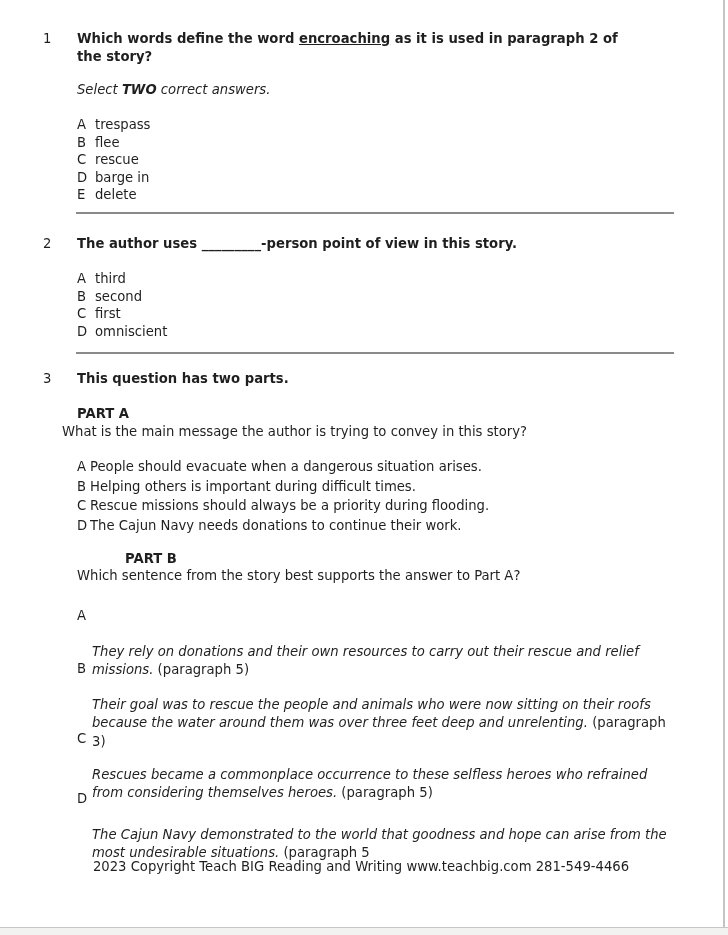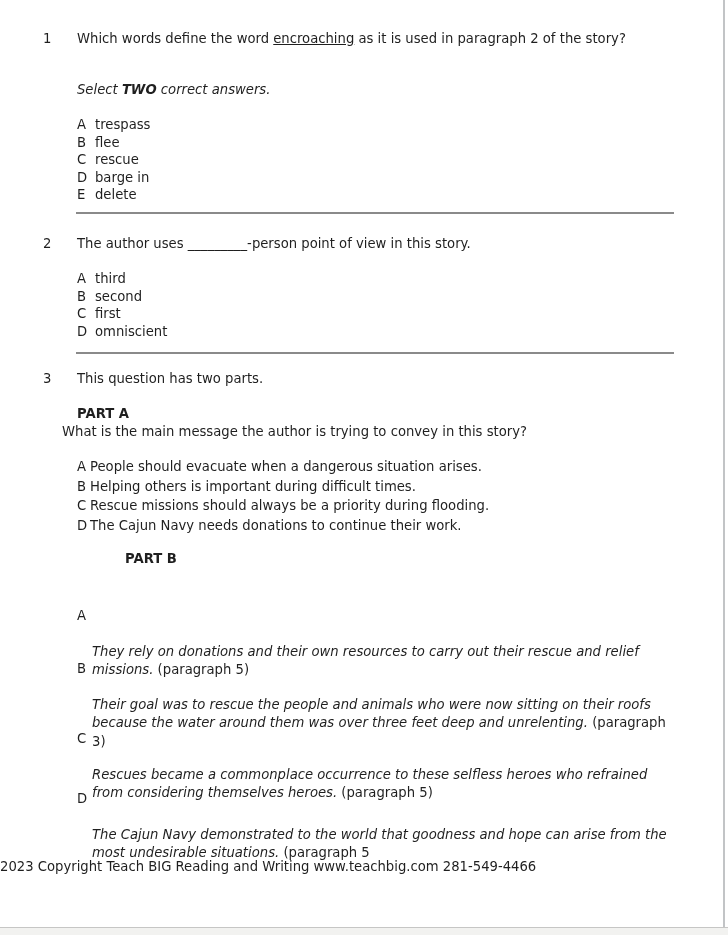--- a/index.html
+++ b/index.html
@@ -9,21 +9,21 @@
     height: 935px;
     background: #ffffff;
     font-family: "DejaVu Sans", "Liberation Sans", sans-serif;
     font-size: 13.2px;
     color: #1f1f1f;
     overflow: hidden;
   }
   .block { position: absolute; line-height: 18px; }
   .qrow { display: flex; }
   .qnum { width: 34px; flex: 0 0 34px; }
-  .qtext { width: 565px; }
+  .qtext { width: 565px; font-weight: bold; }
   .u { text-decoration: underline; }
   b, .bold { font-weight: bold; }
   .opts { line-height: 17.5px; }
   .opt { display: flex; }
   .letter-wide { width: 18px; flex: 0 0 18px; }
   .letter-narrow { width: 13px; flex: 0 0 13px; }
   .letter-quote { width: 15px; flex: 0 0 15px; }
   .optsA { line-height: 19.6px; }
   .quote-opt { line-height: 18.3px; }
   .quote-text { width: 575px; margin-top: 36px; }
@@ -32,20 +32,21 @@
     position: absolute;
     left: 76px;
     width: 598px;
     height: 1.5px;
     background: #8a8a8a;
   }
   .footer {
     position: absolute;
     left: 0;
     width: 722px;
+    text-align: center;
     line-height: 18px;
   }
   .page-right-edge {
     position: absolute;
     top: 0;
     right: 3px;
     width: 2px;
     height: 928px;
     background: #c2c4c6;
   }
@@ -144,20 +145,21 @@
       <span class="letter-narrow">C</span>
       <span>Rescue missions should always be a priority during flooding.</span>
     </div>
     <div class="opt">
       <span class="letter-narrow">D</span>
       <span>The Cajun Navy needs donations to continue their work.</span>
     </div>
   </section>
 
   <section class="block bold" style="top:550px; left:77px;margin-left:48px;">PART B</section>
+  <section class="block" style="top:567px; left:77px;">Which sentence from the story best supports the answer to Part A?</section>
 
   <section class="block opt quote-opt" style="top:607px; left:77px;">
     <span class="letter-quote">A</span>
     <span class="quote-text"><span class="italic">They rely on donations and their own resources to carry out their rescue and relief missions.</span> <span>(paragraph 5)</span></span>
   </section>
 
   <section class="block opt quote-opt" style="top:660px; left:77px;">
     <span class="letter-quote">B</span>
     <span class="quote-text"><span class="italic">Their goal was to rescue the people and animals who were now sitting on their roofs because the water around them was over three feet deep and unrelenting.</span> <span>(paragraph 3)</span></span>
   </section>

